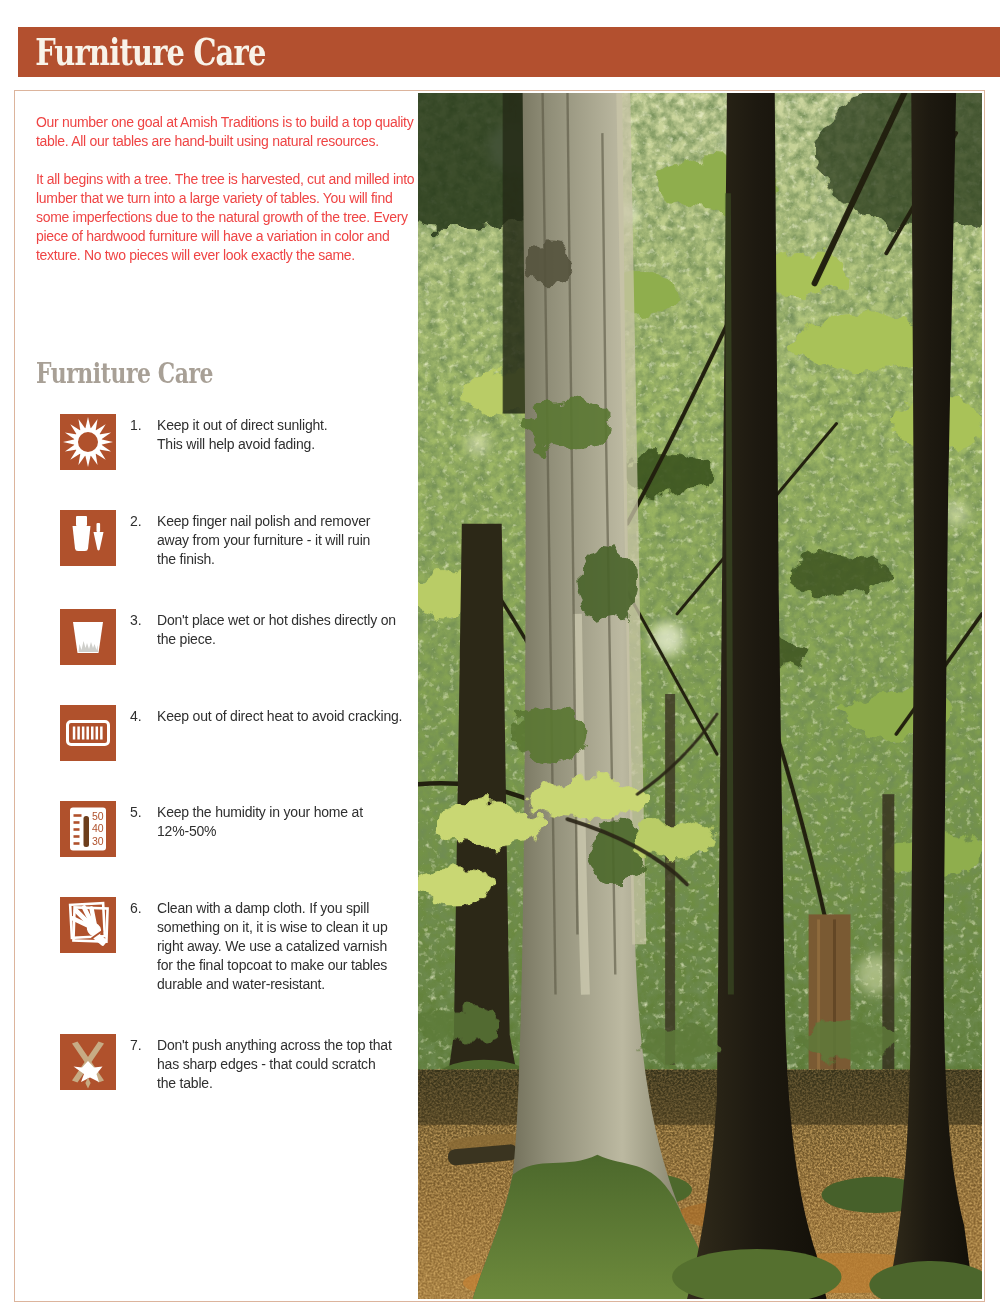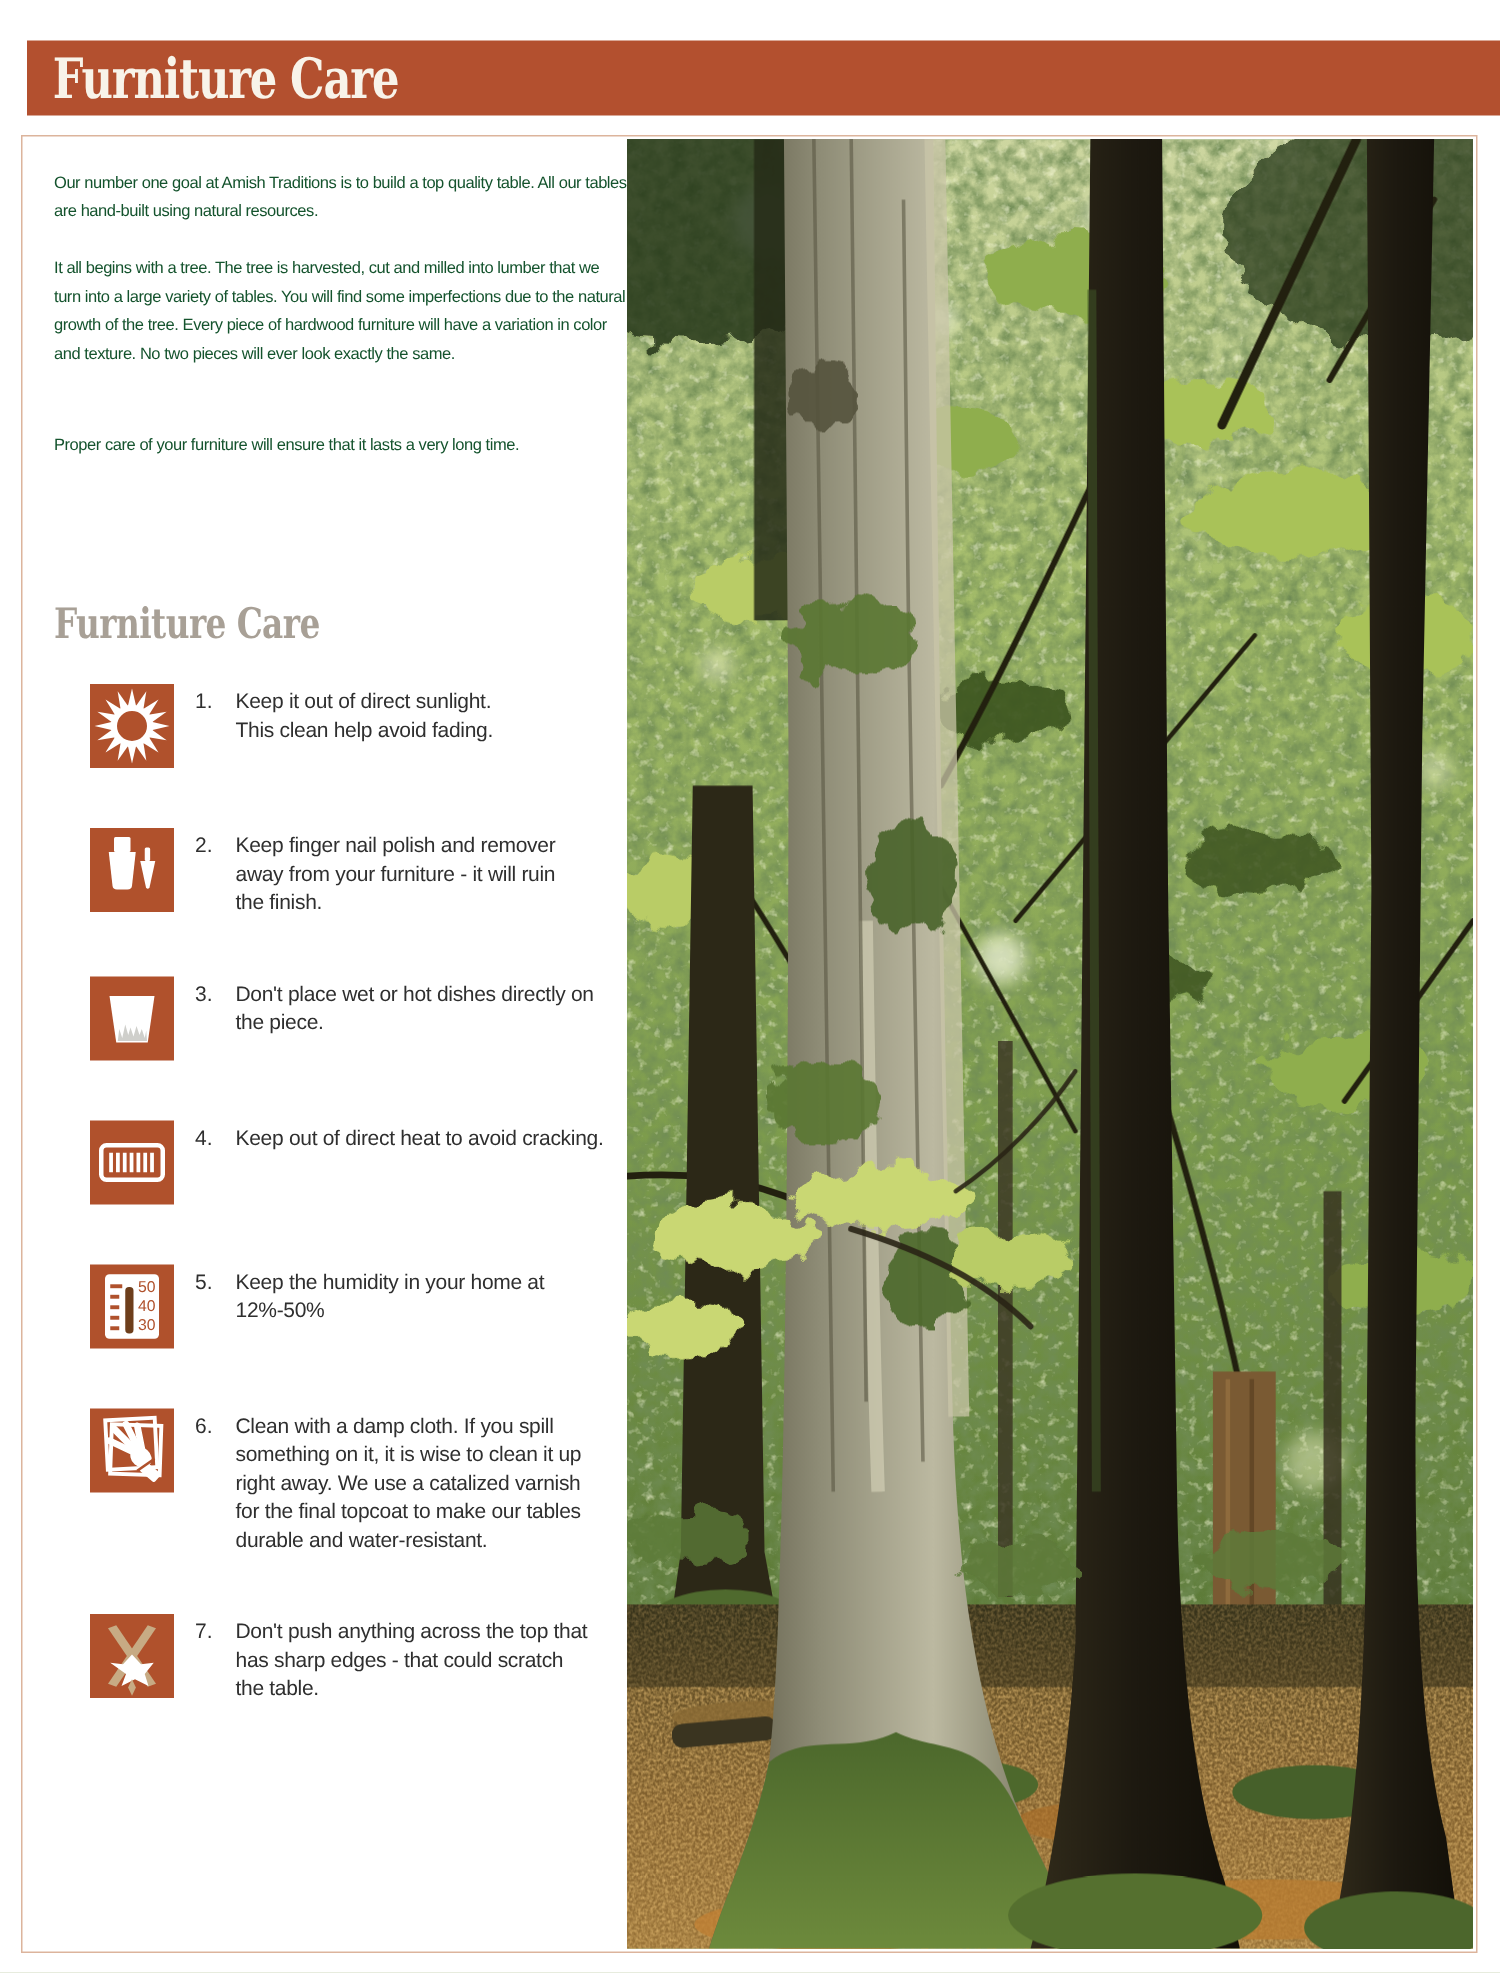--- a/index.html
+++ b/index.html
@@ -10,21 +10,21 @@
   .banner{position:absolute;left:18px;top:27px;right:0;height:50px;background:#b3502f;}
   .banner-title{display:inline-block;margin:0;padding-left:22px;line-height:51px;
         font-family:"DejaVu Serif",serif;font-weight:700;font-size:37px;color:#f8f3e9;
         letter-spacing:-1px;transform:scaleX(.78);transform-origin:left center;white-space:nowrap;}
 
   
   .content-box{position:absolute;left:14px;top:90px;width:969px;height:1210px;
         border:1px solid #dcb49c;background:#fff;}
 
   .left-col{position:absolute;left:21px;top:22px;width:383px;}
-  .intro-p{margin:0 0 19px 0;font-size:11px;line-height:19px;letter-spacing:-0.3px;color:#14532d;}
+  .intro-p{margin:0 0 19px 0;font-size:14px;line-height:19px;letter-spacing:-0.3px;color:#ef4444;}
   .intro-p.wide-gap{margin-bottom:42px;}
 
   .section-heading{margin:92px 0 0 0;font-family:"DejaVu Serif",serif;font-weight:700;
         font-size:28px;color:#a8a096;letter-spacing:-0.5px;
         transform:scaleX(.78);transform-origin:left center;white-space:nowrap;}
 
   .care-list{margin-top:24px;}
   .care-item{display:flex;align-items:flex-start;margin:0 0 40px 4px;min-height:56px;}
   .icon-tile{flex:none;width:56px;height:56px;background:#b0512c;margin-left:20px;}
   .icon-tile svg{display:block;width:56px;height:56px;}
@@ -43,21 +43,20 @@
 
   <div class="banner">
     <h1 class="banner-title">Furniture Care</h1>
   </div>
 
   <div class="content-box">
 
     <div class="left-col">
       <p class="intro-p">Our number one goal at Amish Traditions is to build a top quality table. All our tables are hand-built using natural resources.</p>
       <p class="intro-p wide-gap">It all begins with a tree. The tree is harvested, cut and milled into lumber that we turn into a large variety of tables. You will find some imperfections due to the natural growth of the tree. Every piece of hardwood furniture will have a variation in color and texture. No two pieces will ever look exactly the same.</p>
-      <p class="intro-p">Proper care of your furniture will ensure that it lasts a very long time.</p>
 
       <h2 class="section-heading">Furniture Care</h2>
 
       <div class="care-list">
 
         <div class="care-item">
           <div class="icon-tile">
             <svg viewBox="0 0 56 56">
               <g fill="#ffffff">
                 <polygon points="28,3 25.2,15 30.8,15" transform="rotate(0 28 28)"></polygon>
@@ -75,21 +74,21 @@
                 <polygon points="28,3 25.2,15 30.8,15" transform="rotate(270 28 28)"></polygon>
                 <polygon points="28,3 25.2,15 30.8,15" transform="rotate(292.5 28 28)"></polygon>
                 <polygon points="28,3 25.2,15 30.8,15" transform="rotate(315 28 28)"></polygon>
                 <polygon points="28,3 25.2,15 30.8,15" transform="rotate(337.5 28 28)"></polygon>
               </g>
               <circle cx="28" cy="28" r="12" fill="none" stroke="#ffffff" stroke-width="4"></circle>
             </svg>
           </div>
           <div class="item-num">1.</div>
           <div class="item-text">Keep it out of direct sunlight.
-This clean help avoid fading.</div>
+This will help avoid fading.</div>
         </div>
 
         <div class="care-item">
           <div class="icon-tile">
             <svg viewBox="0 0 56 56">
               <g fill="#ffffff">
                 <rect x="16" y="6" width="11" height="10" rx="1"></rect>
                 <path d="M12.5 16 L30.5 16 L28 38.5 Q27.7 41 25 41 L18 41 Q15.3 41 15 38.5 Z"></path>
                 <rect x="36.5" y="13" width="3.6" height="9" rx="1"></rect>
                 <path d="M33.5 22 L43.5 22 L39.7 39.5 Q38.5 41.5 37.3 39.5 Z"></path>

